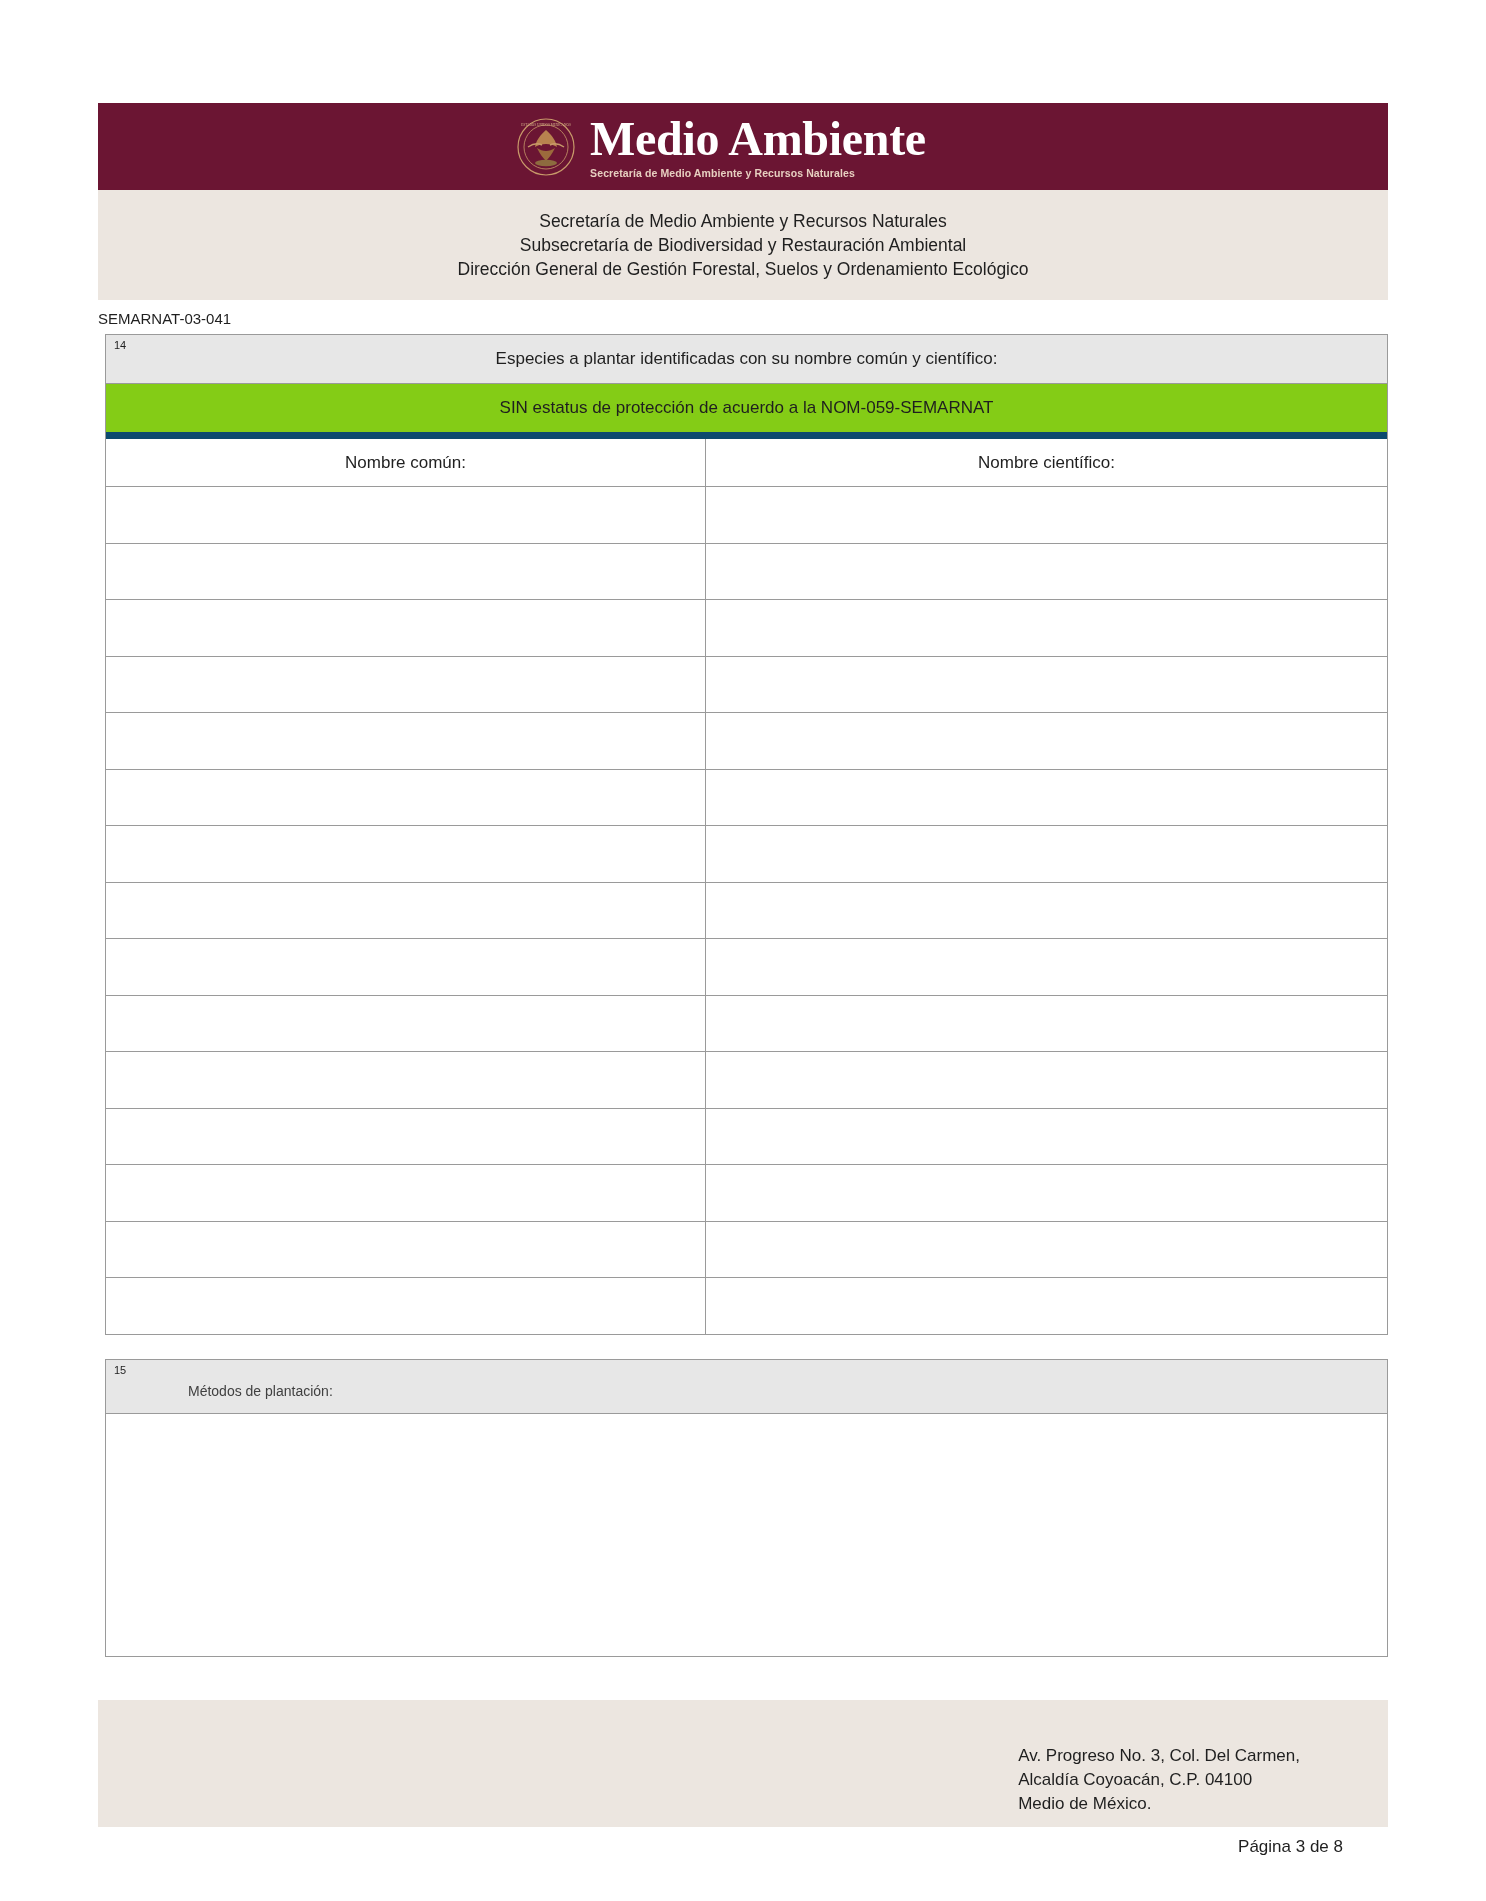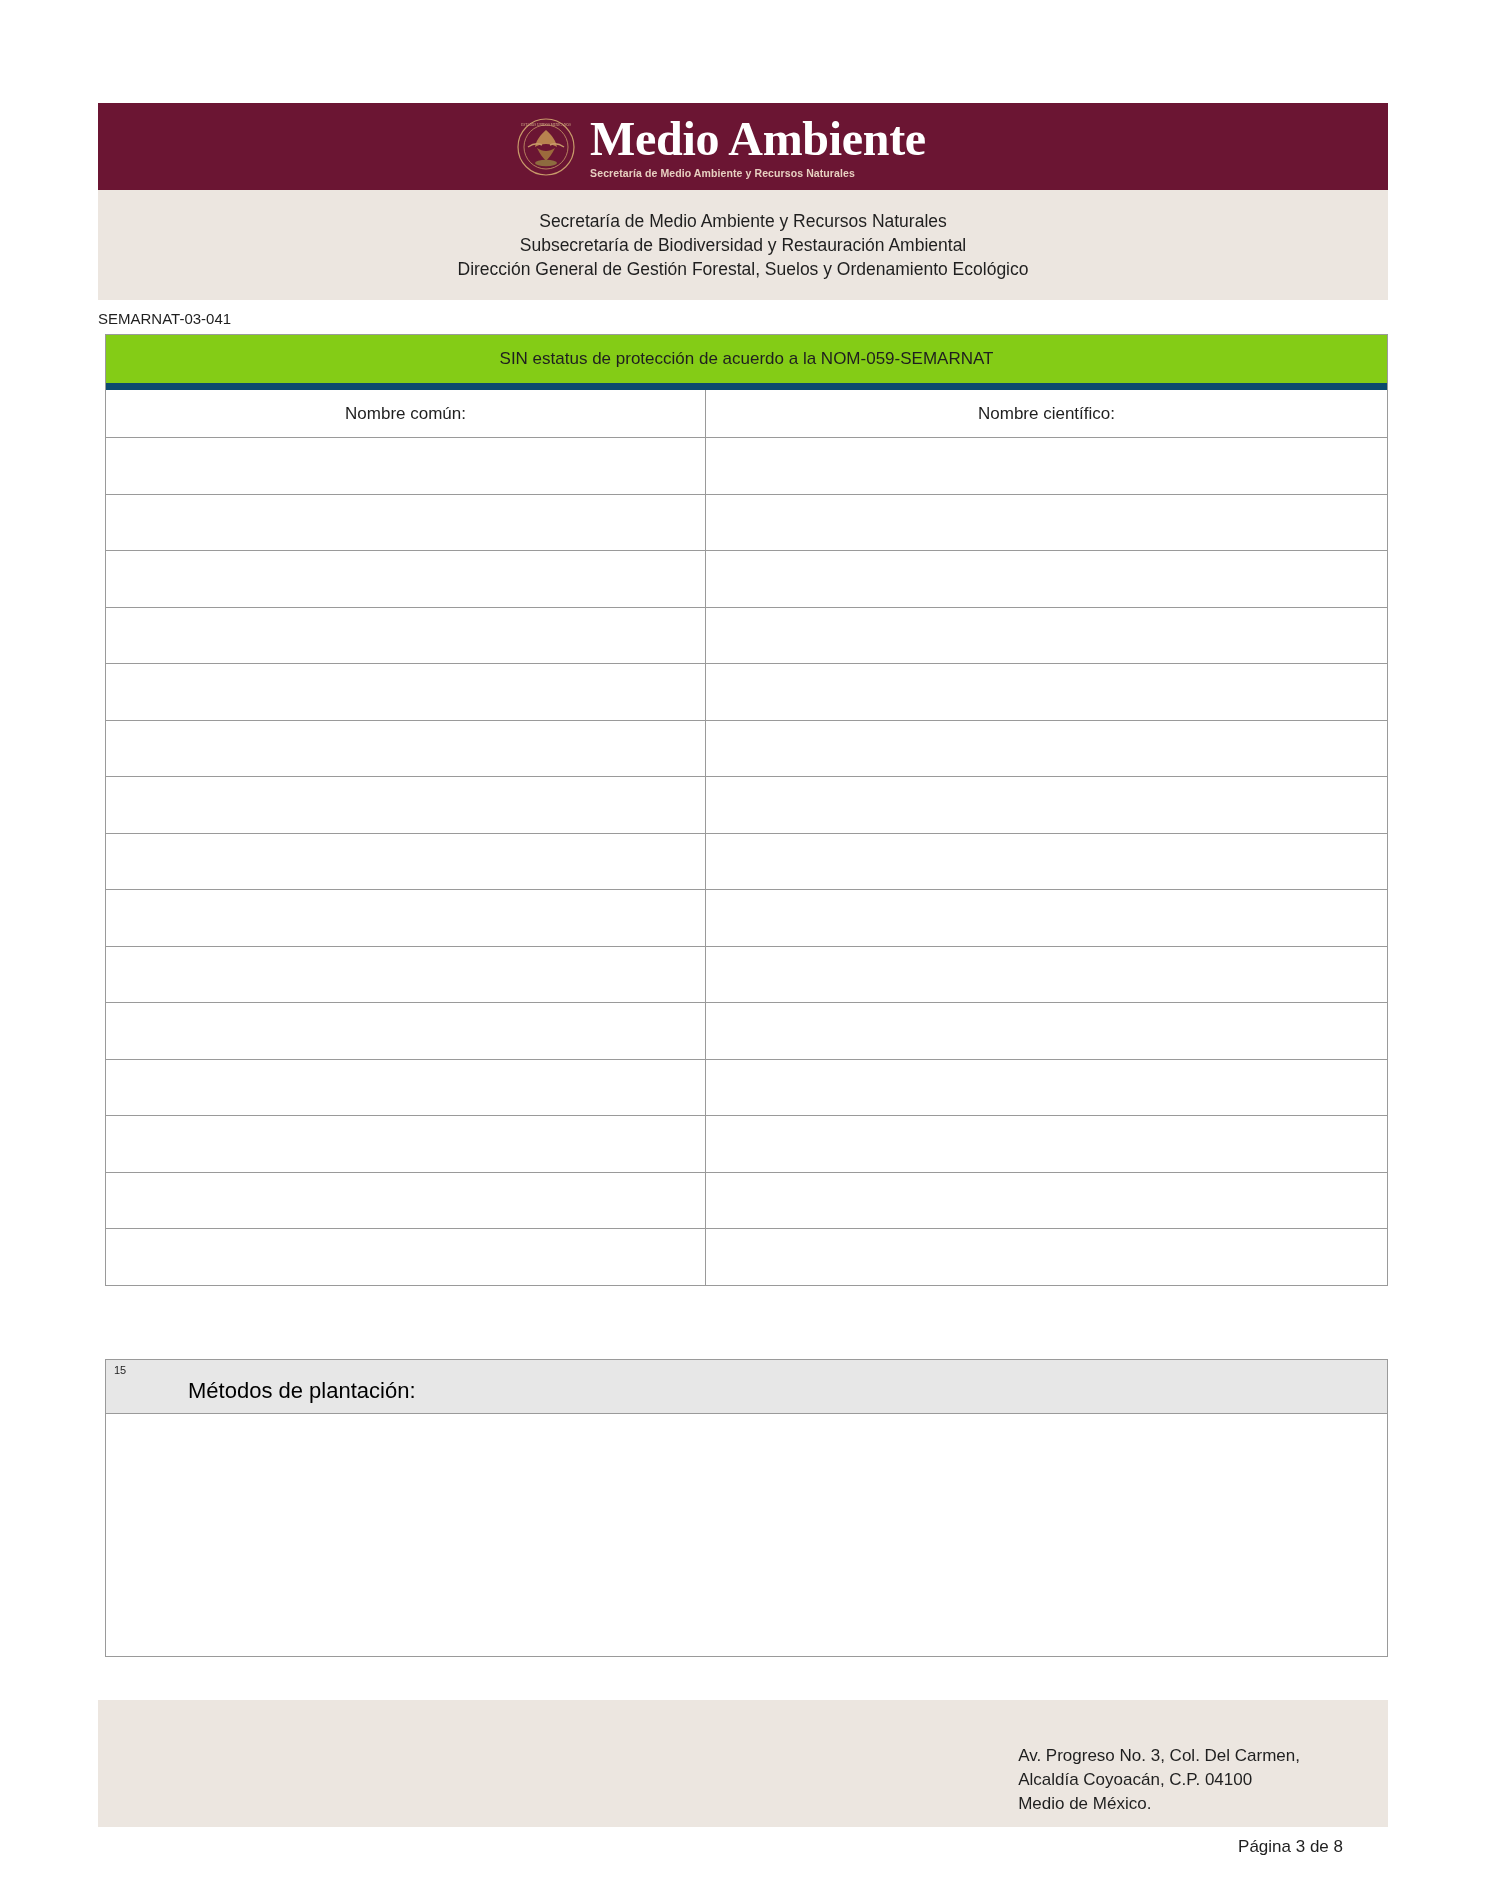--- a/index.html
+++ b/index.html
@@ -180,22 +180,22 @@
   }
   .s15-header {
     position: relative;
     background: #e7e7e7;
     border-bottom: 1px solid #9a9a9a;
     height: 53px;
     display: flex;
     align-items: center;
   }
   .s15-header .label {
-    font-size: 22px;
-    color: #000000;
+    font-size: 14px;
+    color: #404040;
     padding-left: 82px;
     padding-top: 8px;
   }
   .s15-body {
     height: 242px;
     background: #ffffff;
   }
 
   
   .footer-band {
@@ -252,20 +252,24 @@
   <div class="subheader">
     <div>Secretaría de Medio Ambiente y Recursos Naturales</div>
     <div>Subsecretaría de Biodiversidad y Restauración Ambiental</div>
     <div>Dirección General de Gestión Forestal, Suelos y Ordenamiento Ecológico</div>
   </div>
 
   <div class="form-code">SEMARNAT-03-041</div>
 
   <div class="section14">
 
+    <div class="row-title">
+      <span class="field-num">14</span>
+      <span class="title-text">Especies a plantar identificadas con su nombre común y científico:</span>
+    </div>
 
     <div class="row-sub">SIN estatus de protección de acuerdo a la NOM-059-SEMARNAT</div>
 
     <div class="col-head">
       <div class="c c-left">Nombre común:</div>
       <div class="c c-right">Nombre científico:</div>
     </div>
 
     <div class="data-row">
       <div class="cell cell-left"></div>

